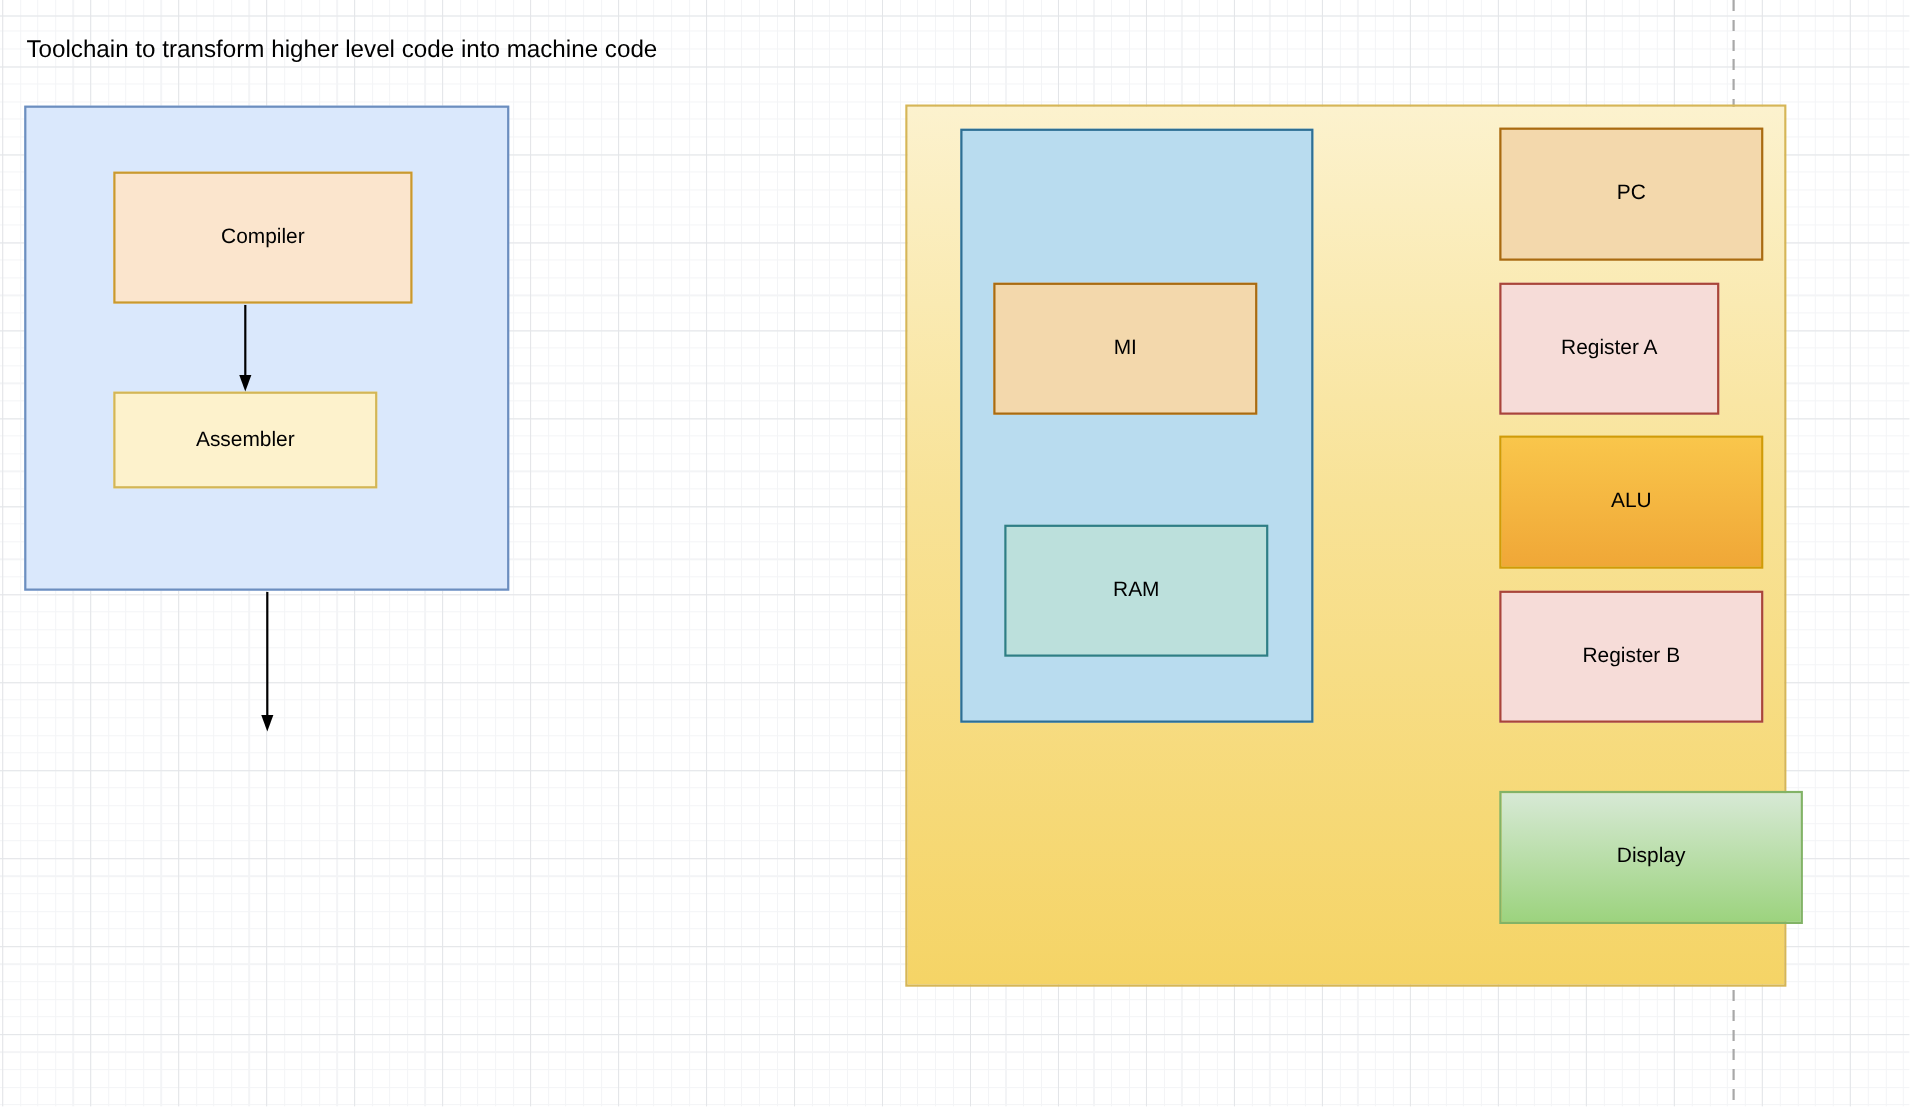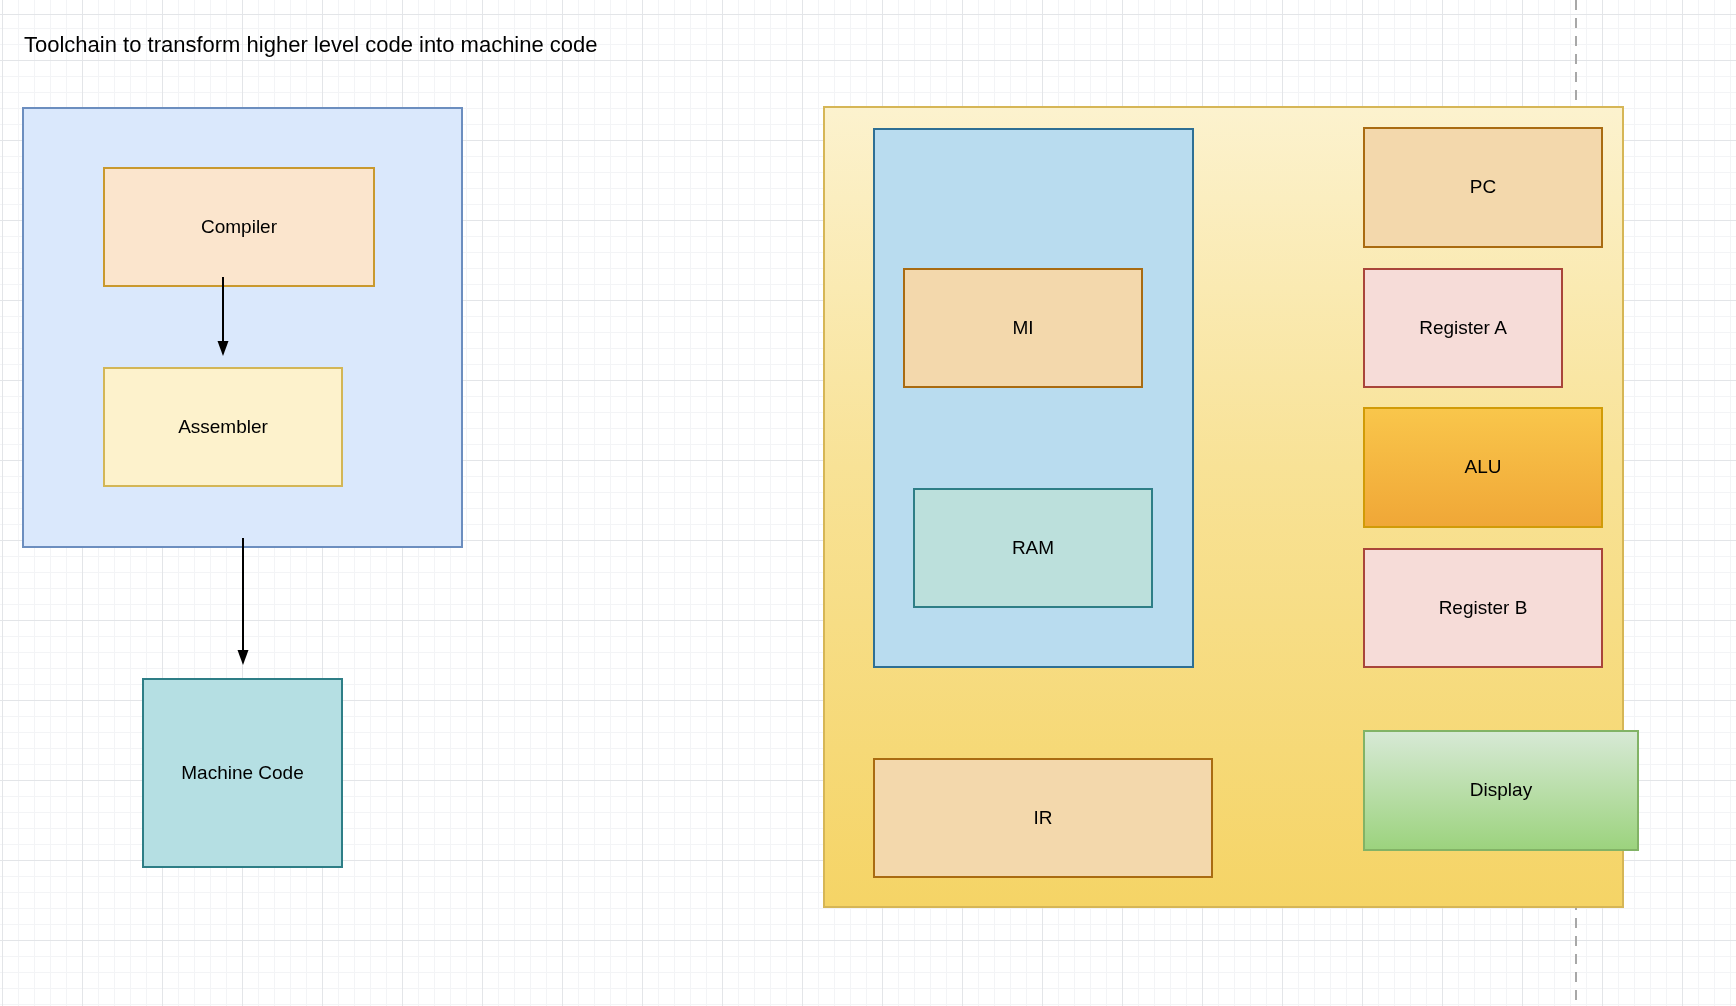--- a/index.html
+++ b/index.html
@@ -26,21 +26,20 @@
   .node {
     position: absolute;
     box-sizing: border-box;
     display: flex;
     align-items: center;
     justify-content: center;
     font-size: 19px;
     line-height: 1.2;
     text-align: center;
     z-index: 2;
-    margin-top: 11px;
   }
   .container { z-index: 1; }
   .edge { position: absolute; z-index: 2; }
 
   #page-title {
     position: absolute;
     left: 24px;
     top: 32px;
     font-size: 22px;
     white-space: nowrap;
@@ -56,21 +55,21 @@
     height: 1006px;
     background: repeating-linear-gradient(180deg, #a8a8a8 0 10px, transparent 10px 18px);
     z-index: 0;
   }
 
   
   #group-toolchain { left: 22px;  top: 96px;  width: 441px; height: 441px;
     background: #dae8fc; border: 2px solid #6c8ebf; }
   #node-compiler   { left: 103px; top: 156px; width: 272px; height: 120px;
     background: #fbe5cd; border: 2px solid #c9992e; }
-  #node-assembler  { left: 103px; top: 356px; width: 240px; height: 120px;
+  #node-assembler  { left: 103px; top: 356px; width: 240px; height: 88px;
     background: #fdf2cc; border: 2px solid #d3b656; }
   #node-machine-code { left: 142px; top: 667px; width: 201px; height: 190px;
     background: #b5dfe3; border: 2px solid #2e7e86; }
 
   
   #group-computer { left: 823px; top: 95px; width: 801px; height: 802px;
     background: linear-gradient(180deg, #fcf2ce 0%, #f8e296 45%, #f5d466 100%);
     border: 2px solid #d6b656; }
   #panel-memory { left: 873px; top: 117px; width: 321px; height: 540px;
     background: #b9dcef; border: 2px solid #2e6f94; }
@@ -100,46 +99,40 @@
 
   <div id="page-title">Toolchain to transform higher level code into machine code</div>
 
   <div class="node container" id="group-toolchain"></div>
   <div class="node" id="node-compiler">
     <span>Compiler</span>
   </div>
   <div class="node" id="node-assembler">
     <span>Assembler</span>
   </div>
-  <div class="node" id="node-machine-code">
-    <span>Machine Code</span>
-  </div>
 
   <svg class="edge" style="left:215px; top:277px;" width="16" height="81">
     <line x1="8" y1="0" x2="8" y2="65" stroke="#000000" stroke-width="2"></line>
     <polygon points="8,79 2.5,64 13.5,64" fill="#000000"></polygon>
   </svg>
 
   <svg class="edge" style="left:235px; top:538px;" width="16" height="129">
     <line x1="8" y1="0" x2="8" y2="113" stroke="#000000" stroke-width="2"></line>
     <polygon points="8,127 2.5,112 13.5,112" fill="#000000"></polygon>
   </svg>
 
   <div class="node container" id="group-computer"></div>
   <div class="node container" id="panel-memory"></div>
 
   <div class="node" id="node-ram">
     <span>RAM</span>
   </div>
   <div class="node" id="node-mi">
     <span>MI</span>
   </div>
-  <div class="node" id="node-ir">
-    <span>IR</span>
-  </div>
   <div class="node" id="node-pc">
     <span>PC</span>
   </div>
   <div class="node" id="node-register-a">
     <span>Register A</span>
   </div>
   <div class="node" id="node-register-b">
     <span>Register B</span>
   </div>
   <div class="node" id="node-alu">

